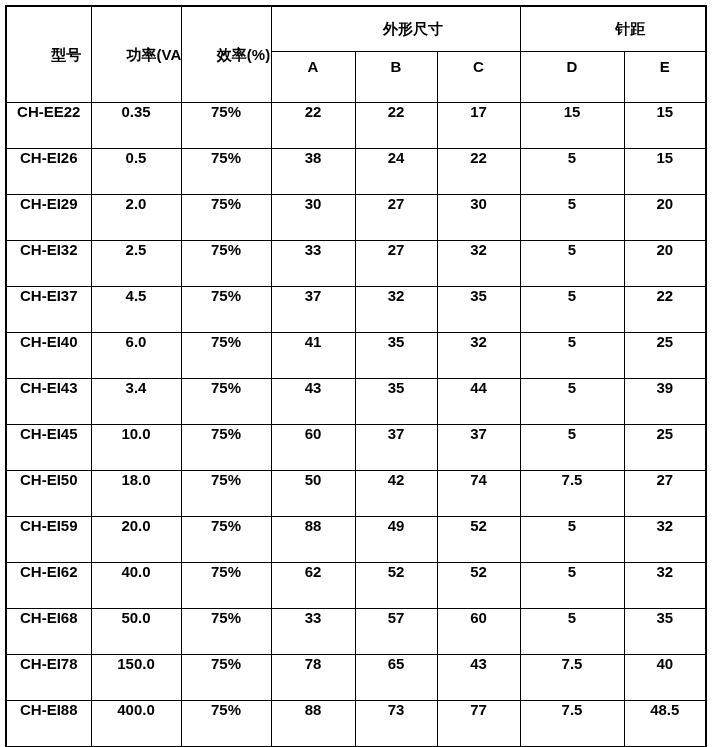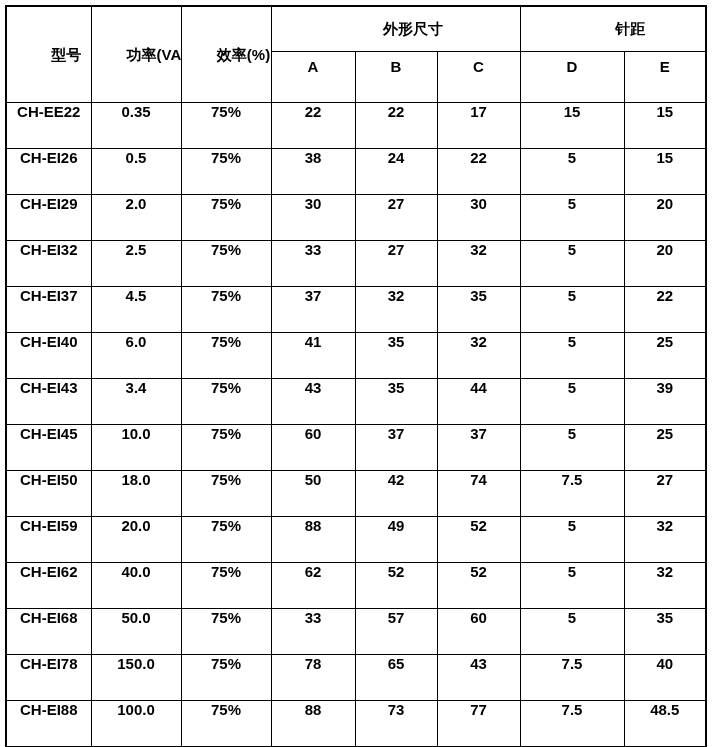--- a/index.html
+++ b/index.html
@@ -215,21 +215,21 @@
           <td>150.0</td>
           <td>75%</td>
           <td>78</td>
           <td>65</td>
           <td>43</td>
           <td>7.5</td>
           <td>40</td>
         </tr>
         <tr>
           <td>CH-EI88</td>
-          <td>100.0</td>
+          <td>400.0</td>
           <td>75%</td>
           <td>88</td>
           <td>73</td>
           <td>77</td>
           <td>7.5</td>
           <td>48.5</td>
         </tr>
       </tbody>
   </table>
 </div>

